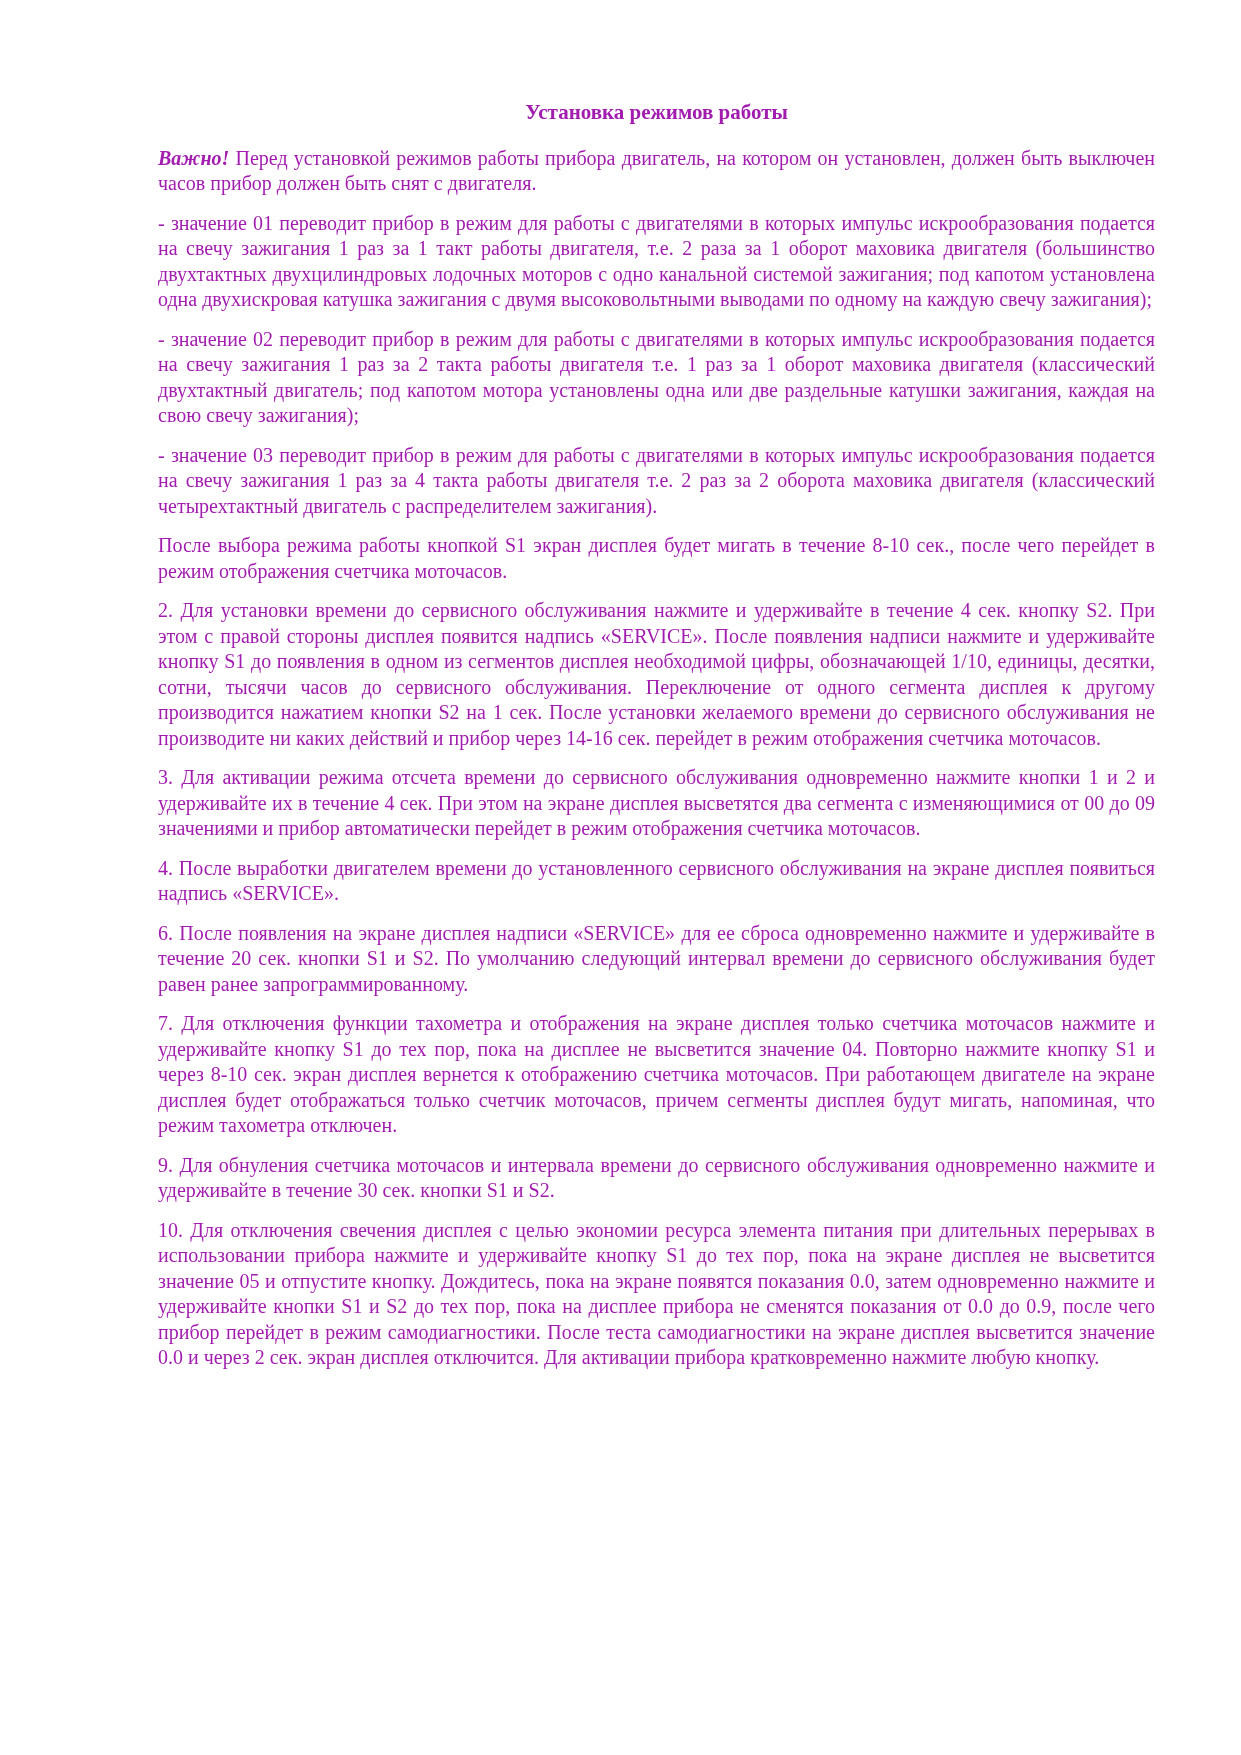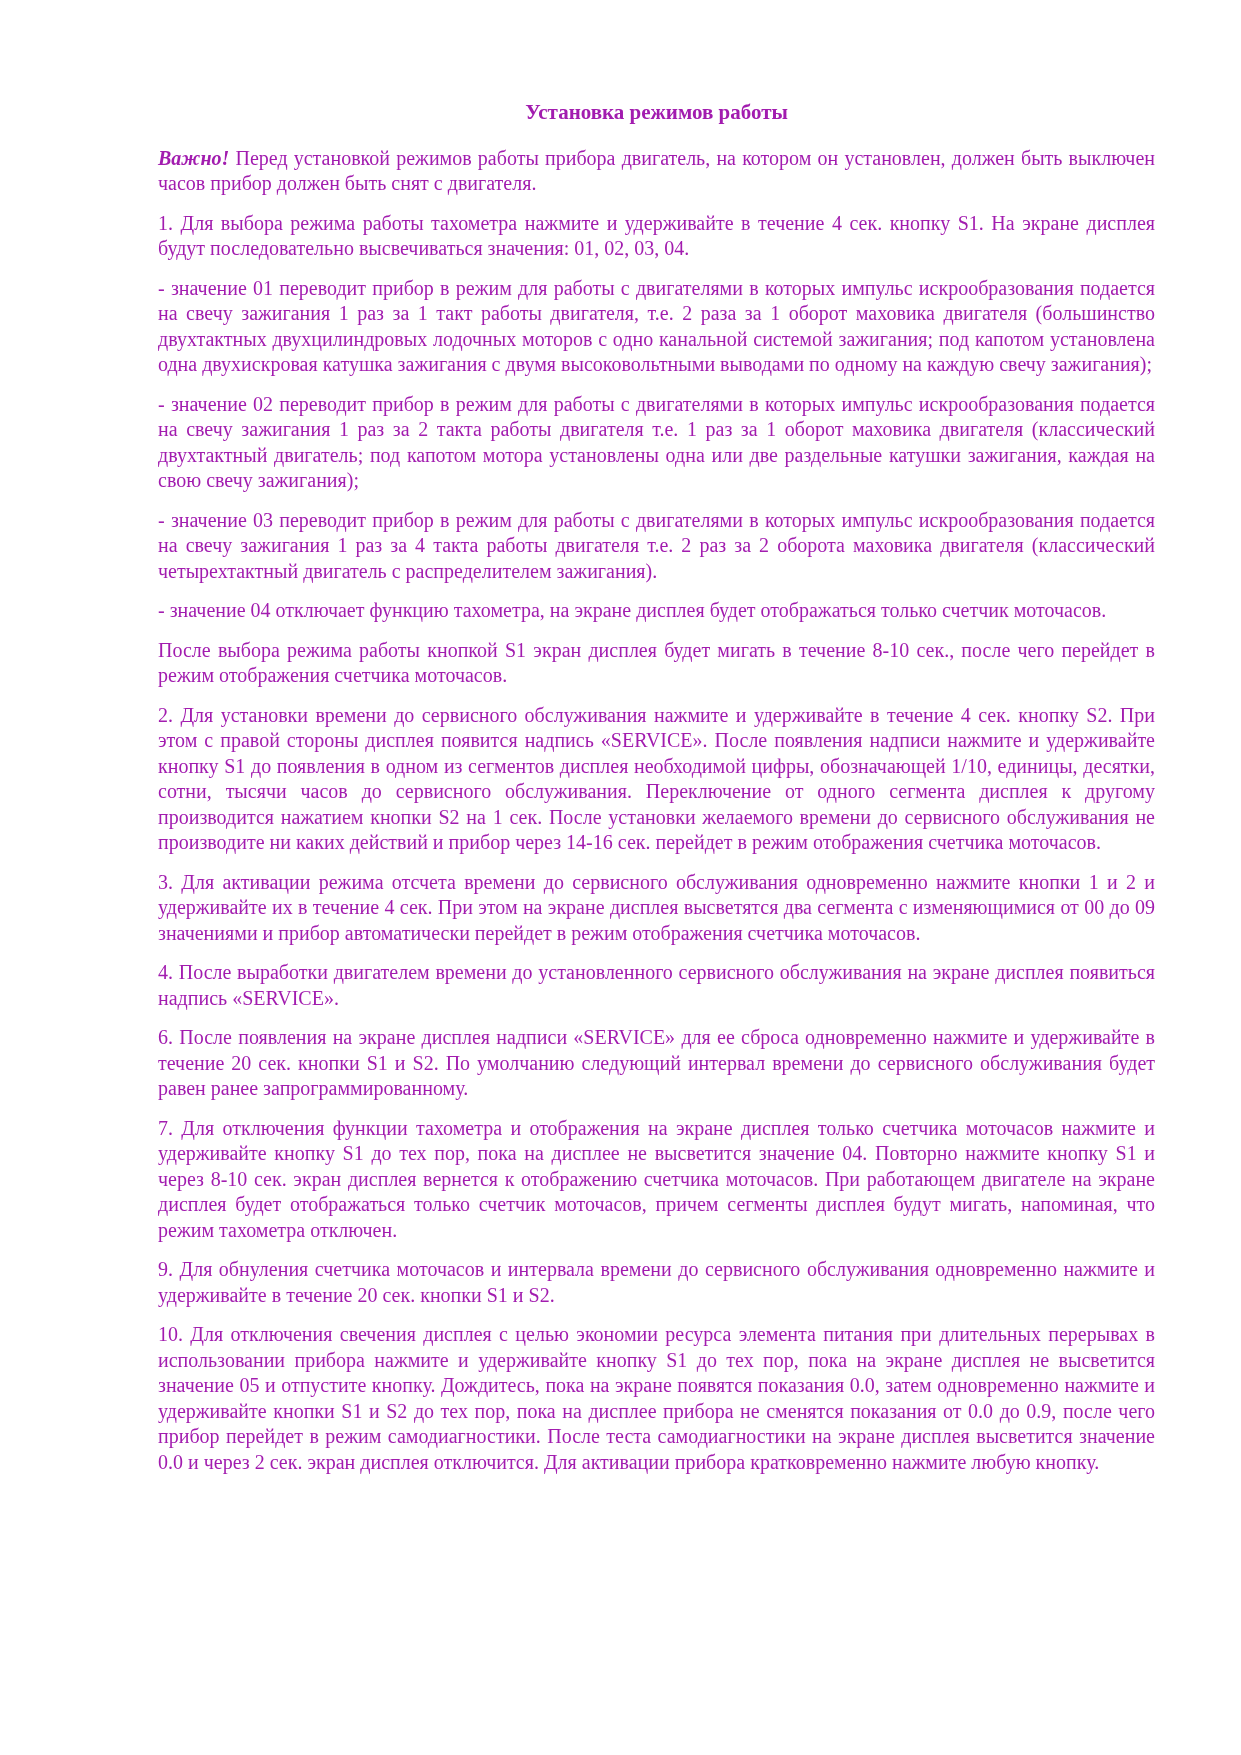--- a/index.html
+++ b/index.html
@@ -37,41 +37,39 @@
 </style>
 </head>
 <body>
 
 <div class="page">
 
   <h1 class="doc-title">Установка режимов работы</h1>
 
   <p class="para"><strong>Важно!</strong><span> Перед установкой режимов работы прибора двигатель, на котором он установлен, должен быть выключен часов прибор должен быть снят с двигателя.</span></p>
 
-  <p class="para"><strong></strong><span>1. Для выбора режима работы тахометра нажмите и удерживайте в течение 4 сек. кнопку S1. На экране дисплея будут последовательно высвечиваться значения: 01, 02, 03, 04.</span></p>
 
   <p class="para"><strong></strong><span>- значение 01 переводит прибор в режим для работы с двигателями в которых импульс искрообразования подается на свечу зажигания 1 раз за 1 такт работы двигателя, т.е. 2 раза за 1 оборот маховика двигателя (большинство двухтактных двухцилиндровых лодочных моторов с одно канальной системой зажигания; под капотом установлена одна двухискровая катушка зажигания с двумя высоковольтными выводами по одному на каждую свечу зажигания);</span></p>
 
   <p class="para"><strong></strong><span>- значение 02 переводит прибор в режим для работы с двигателями в которых импульс искрообразования подается на свечу зажигания 1 раз за 2 такта работы двигателя т.е. 1 раз за 1 оборот маховика двигателя (классический двухтактный двигатель; под капотом мотора установлены одна или две раздельные катушки зажигания, каждая на свою свечу зажигания);</span></p>
 
   <p class="para"><strong></strong><span>- значение 03 переводит прибор в режим для работы с двигателями в которых импульс искрообразования подается на свечу зажигания 1 раз за 4 такта работы двигателя т.е. 2 раз за 2 оборота маховика двигателя (классический четырехтактный двигатель с распределителем зажигания).</span></p>
 
-  <p class="para"><strong></strong><span>- значение 04 отключает функцию тахометра, на экране дисплея будет отображаться только счетчик моточасов.</span></p>
 
   <p class="para"><strong></strong><span>После выбора режима работы кнопкой S1 экран дисплея будет мигать в течение 8-10 сек., после чего перейдет в режим отображения счетчика моточасов.</span></p>
 
   <p class="para"><strong></strong><span>2. Для установки времени до сервисного обслуживания нажмите и удерживайте в течение 4 сек. кнопку S2. При этом с правой стороны дисплея появится надпись «SERVICE». После появления надписи нажмите и удерживайте кнопку S1 до появления в одном из сегментов дисплея необходимой цифры, обозначающей 1/10, единицы, десятки, сотни, тысячи часов до сервисного обслуживания. Переключение от одного сегмента дисплея к другому производится нажатием кнопки S2 на 1 сек. После установки желаемого времени до сервисного обслуживания не производите ни каких действий и прибор через 14-16 сек. перейдет в режим отображения счетчика моточасов.</span></p>
 
   <p class="para"><strong></strong><span>3. Для активации режима отсчета времени до сервисного обслуживания одновременно нажмите кнопки 1 и 2 и удерживайте их в течение 4 сек. При этом на экране дисплея высветятся два сегмента с изменяющимися от 00 до 09 значениями и прибор автоматически перейдет в режим отображения счетчика моточасов.</span></p>
 
   <p class="para"><strong></strong><span>4. После выработки двигателем времени до установленного сервисного обслуживания на экране дисплея появиться надпись «SERVICE».</span></p>
 
 
   <p class="para"><strong></strong><span>6. После появления на экране дисплея надписи «SERVICE» для ее сброса одновременно нажмите и удерживайте в течение 20 сек. кнопки S1 и S2. По умолчанию следующий интервал времени до сервисного обслуживания будет равен ранее запрограммированному.</span></p>
 
   <p class="para"><strong></strong><span>7. Для отключения функции тахометра и отображения на экране дисплея только счетчика моточасов нажмите и удерживайте кнопку S1 до тех пор, пока на дисплее не высветится значение 04. Повторно нажмите кнопку S1 и через 8-10 сек. экран дисплея вернется к отображению счетчика моточасов. При работающем двигателе на экране дисплея будет отображаться только счетчик моточасов, причем сегменты дисплея будут мигать, напоминая, что режим тахометра отключен.</span></p>
 
 
-  <p class="para"><strong></strong><span>9. Для обнуления счетчика моточасов и интервала времени до сервисного обслуживания одновременно нажмите и удерживайте в течение 20 сек. кнопки S1 и S2.</span></p>
+  <p class="para"><strong></strong><span>9. Для обнуления счетчика моточасов и интервала времени до сервисного обслуживания одновременно нажмите и удерживайте в течение 30 сек. кнопки S1 и S2.</span></p>
 
   <p class="para"><strong></strong><span>10. Для отключения свечения дисплея с целью экономии ресурса элемента питания при длительных перерывах в использовании прибора нажмите и удерживайте кнопку S1 до тех пор, пока на экране дисплея не высветится значение 05 и отпустите кнопку. Дождитесь, пока на экране появятся показания 0.0, затем одновременно нажмите и удерживайте кнопки S1 и S2 до тех пор, пока на дисплее прибора не сменятся показания от 0.0 до 0.9, после чего прибор перейдет в режим самодиагностики. После теста самодиагностики на экране дисплея высветится значение 0.0 и через 2 сек. экран дисплея отключится. Для активации прибора кратковременно нажмите любую кнопку.</span></p>
 
 </div>
 
 </body></html>

